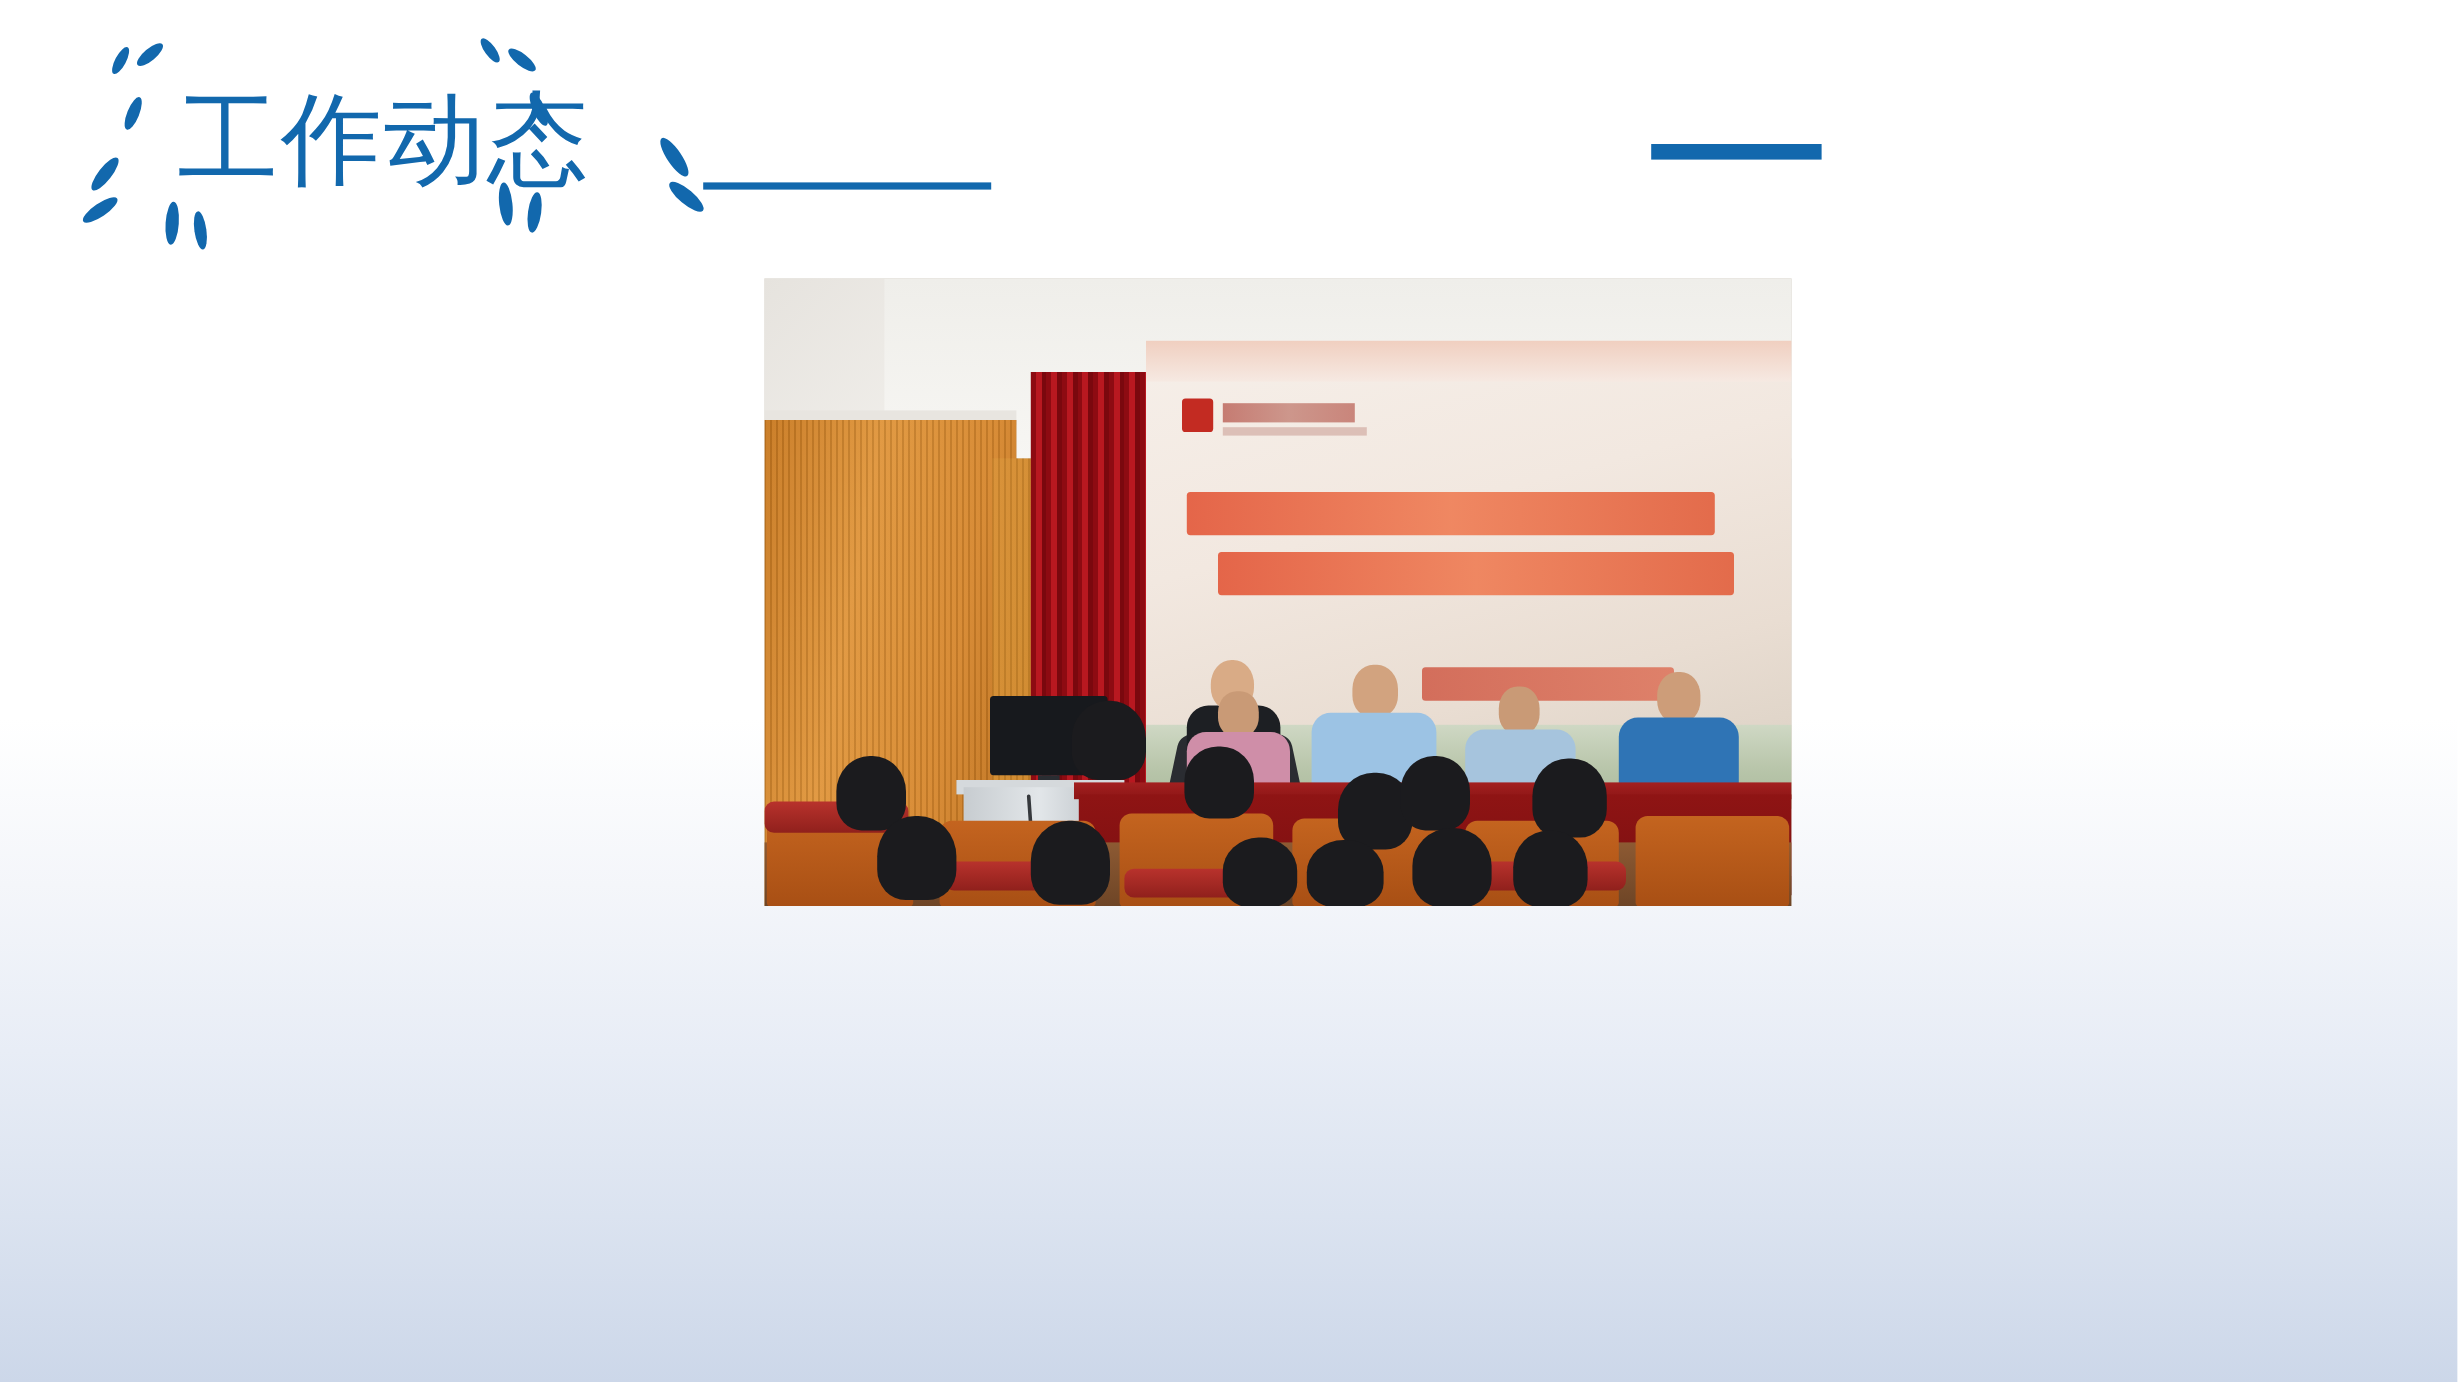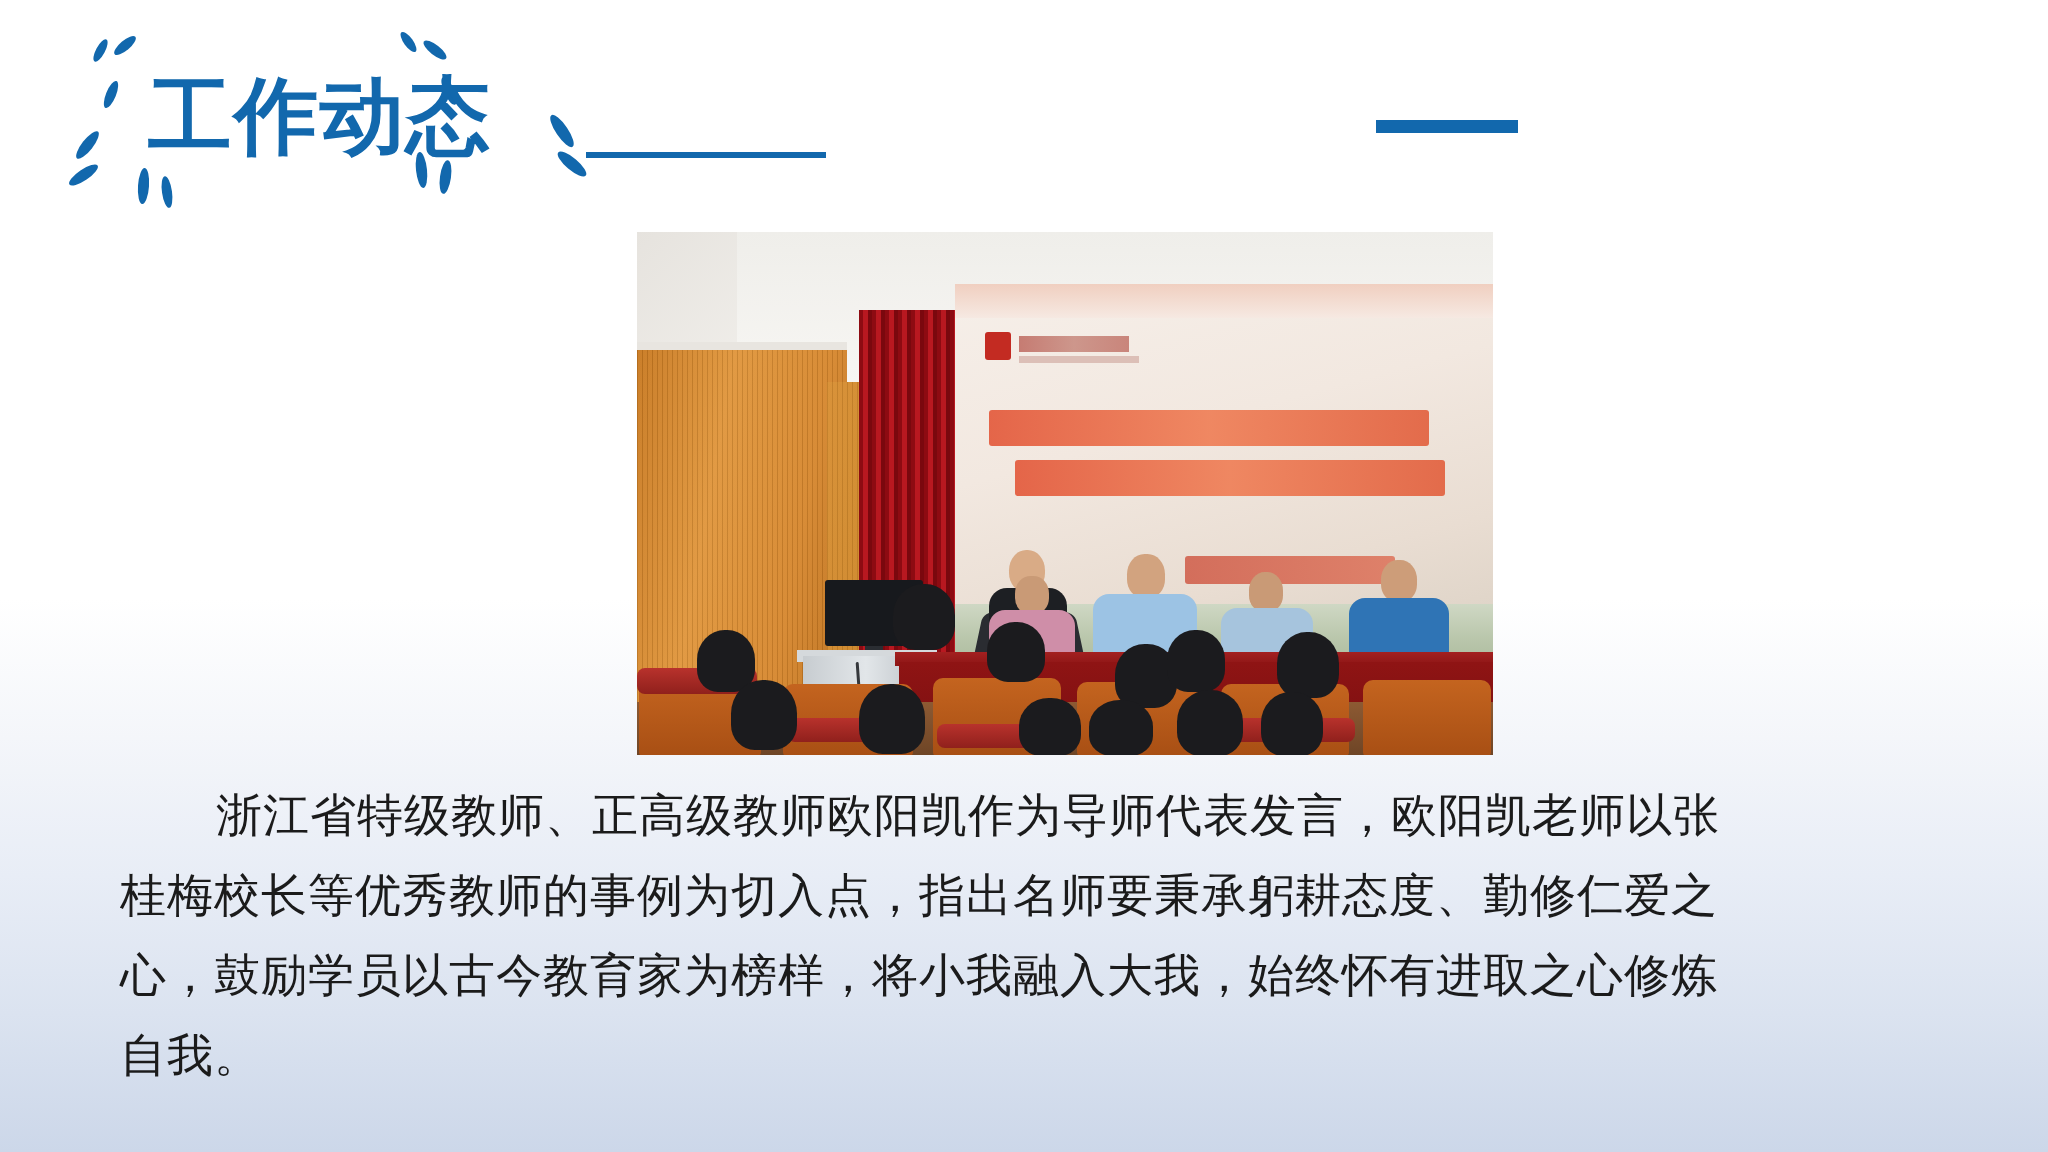--- a/index.html
+++ b/index.html
@@ -31,21 +31,21 @@
   .ornament {
     position:absolute;
     background:#1268ad;
     border-radius:50% 50% 50% 50% / 50% 50% 50% 50%;
   }
 
   #main-title {
     position:absolute;
     left:148px; top:74px;
     font-size:84px;
-    font-weight:bold;
+    font-weight:normal;
     color:#1268ad;
     letter-spacing:2px;
     line-height:1;
     white-space:nowrap;
     font-family:"DejaVu Sans","Liberation Sans",sans-serif;
   }
 
   #connector-line {
     position:absolute;
     left:586px; top:152px;
@@ -293,20 +293,14 @@
     <div class="aud-h" style="left:530px; top:398px; width:58px;  height:62px;"></div>
     <div class="aud-h" style="left:640px; top:400px; width:62px;  height:66px;"></div>
     <div class="aud-h" style="left:94px;  top:448px; width:66px;  height:70px;"></div>
     <div class="aud-h" style="left:222px; top:452px; width:66px;  height:70px;"></div>
     <div class="aud-h" style="left:382px; top:466px; width:62px;  height:58px;"></div>
     <div class="aud-h" style="left:452px; top:468px; width:64px;  height:56px;"></div>
     <div class="aud-h" style="left:540px; top:458px; width:66px;  height:66px;"></div>
     <div class="aud-h" style="left:624px; top:460px; width:62px;  height:64px;"></div>
   </div>
 
-  <div id="body-text">
-    <div class="para-line indent">浙江省特级教师、正高级教师欧阳凯作为导师代表发言，欧阳凯老师以张</div>
-    <div class="para-line">桂梅校长等优秀教师的事例为切入点，指出名师要秉承躬耕态度、勤修仁爱之</div>
-    <div class="para-line">心，鼓励学员以古今教育家为榜样，将小我融入大我，始终怀有进取之心修炼</div>
-    <div class="para-line">自我。</div>
-  </div>
 
 </div>
 
 </body></html>

